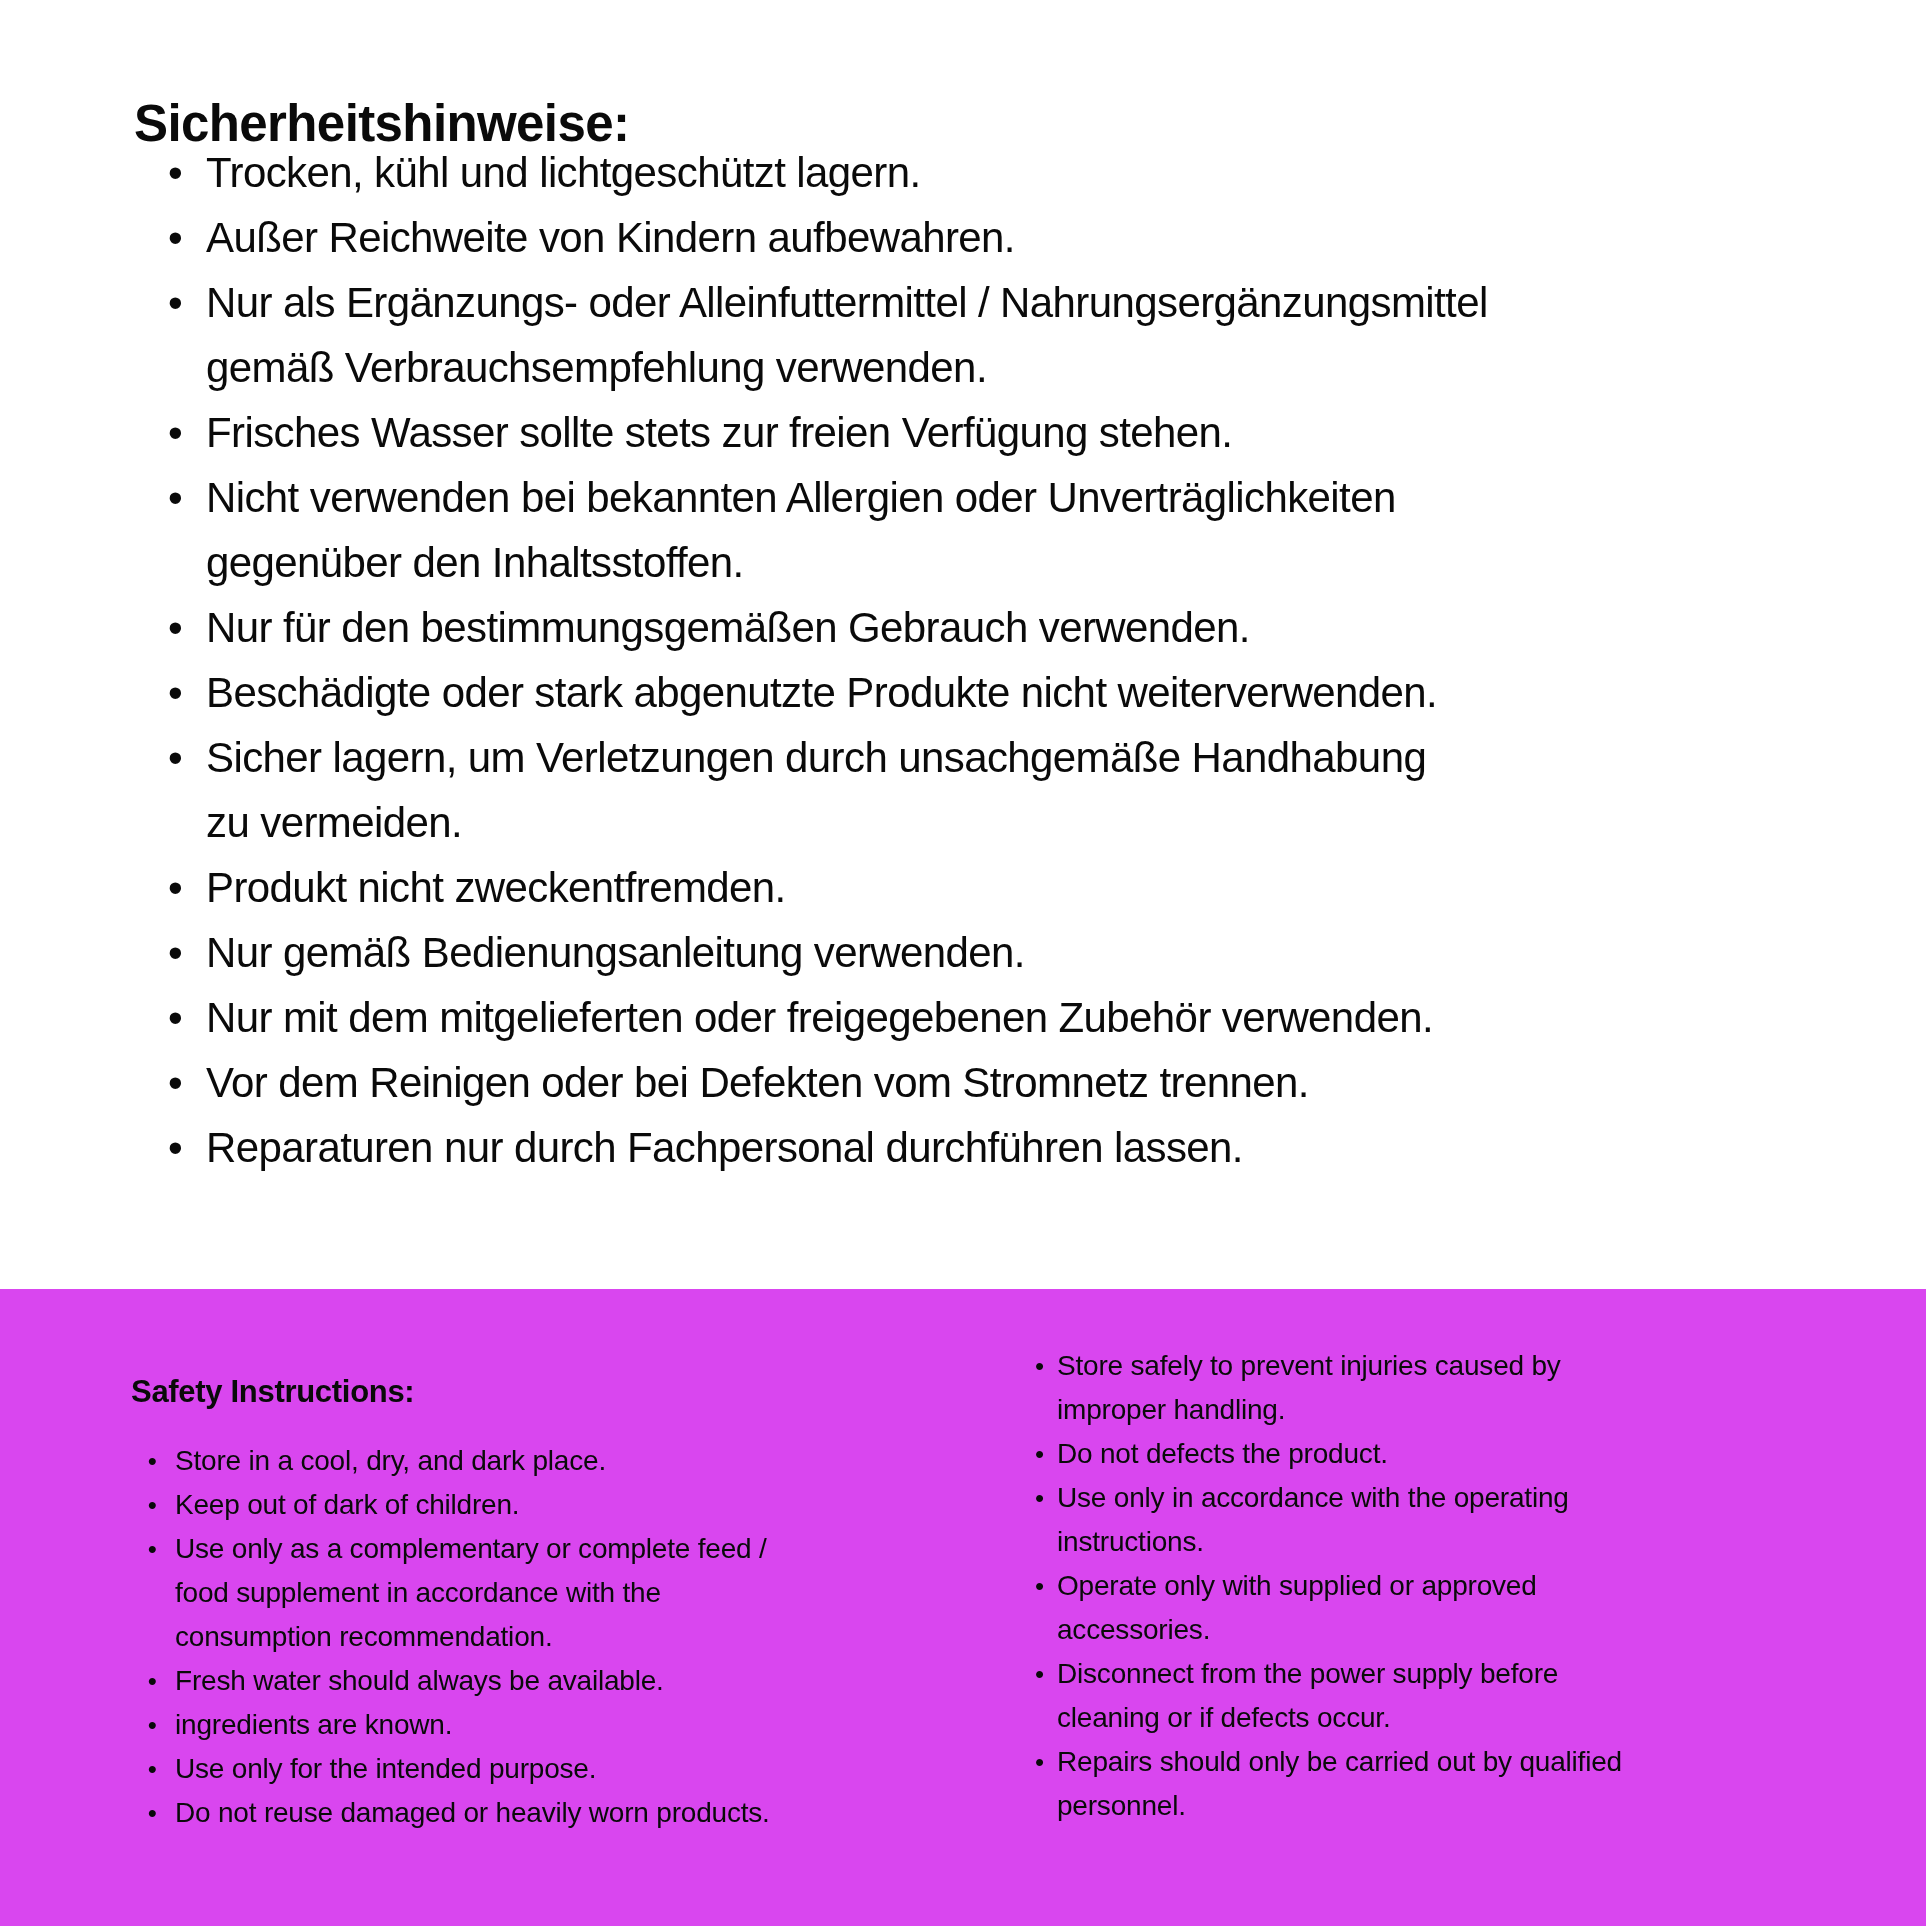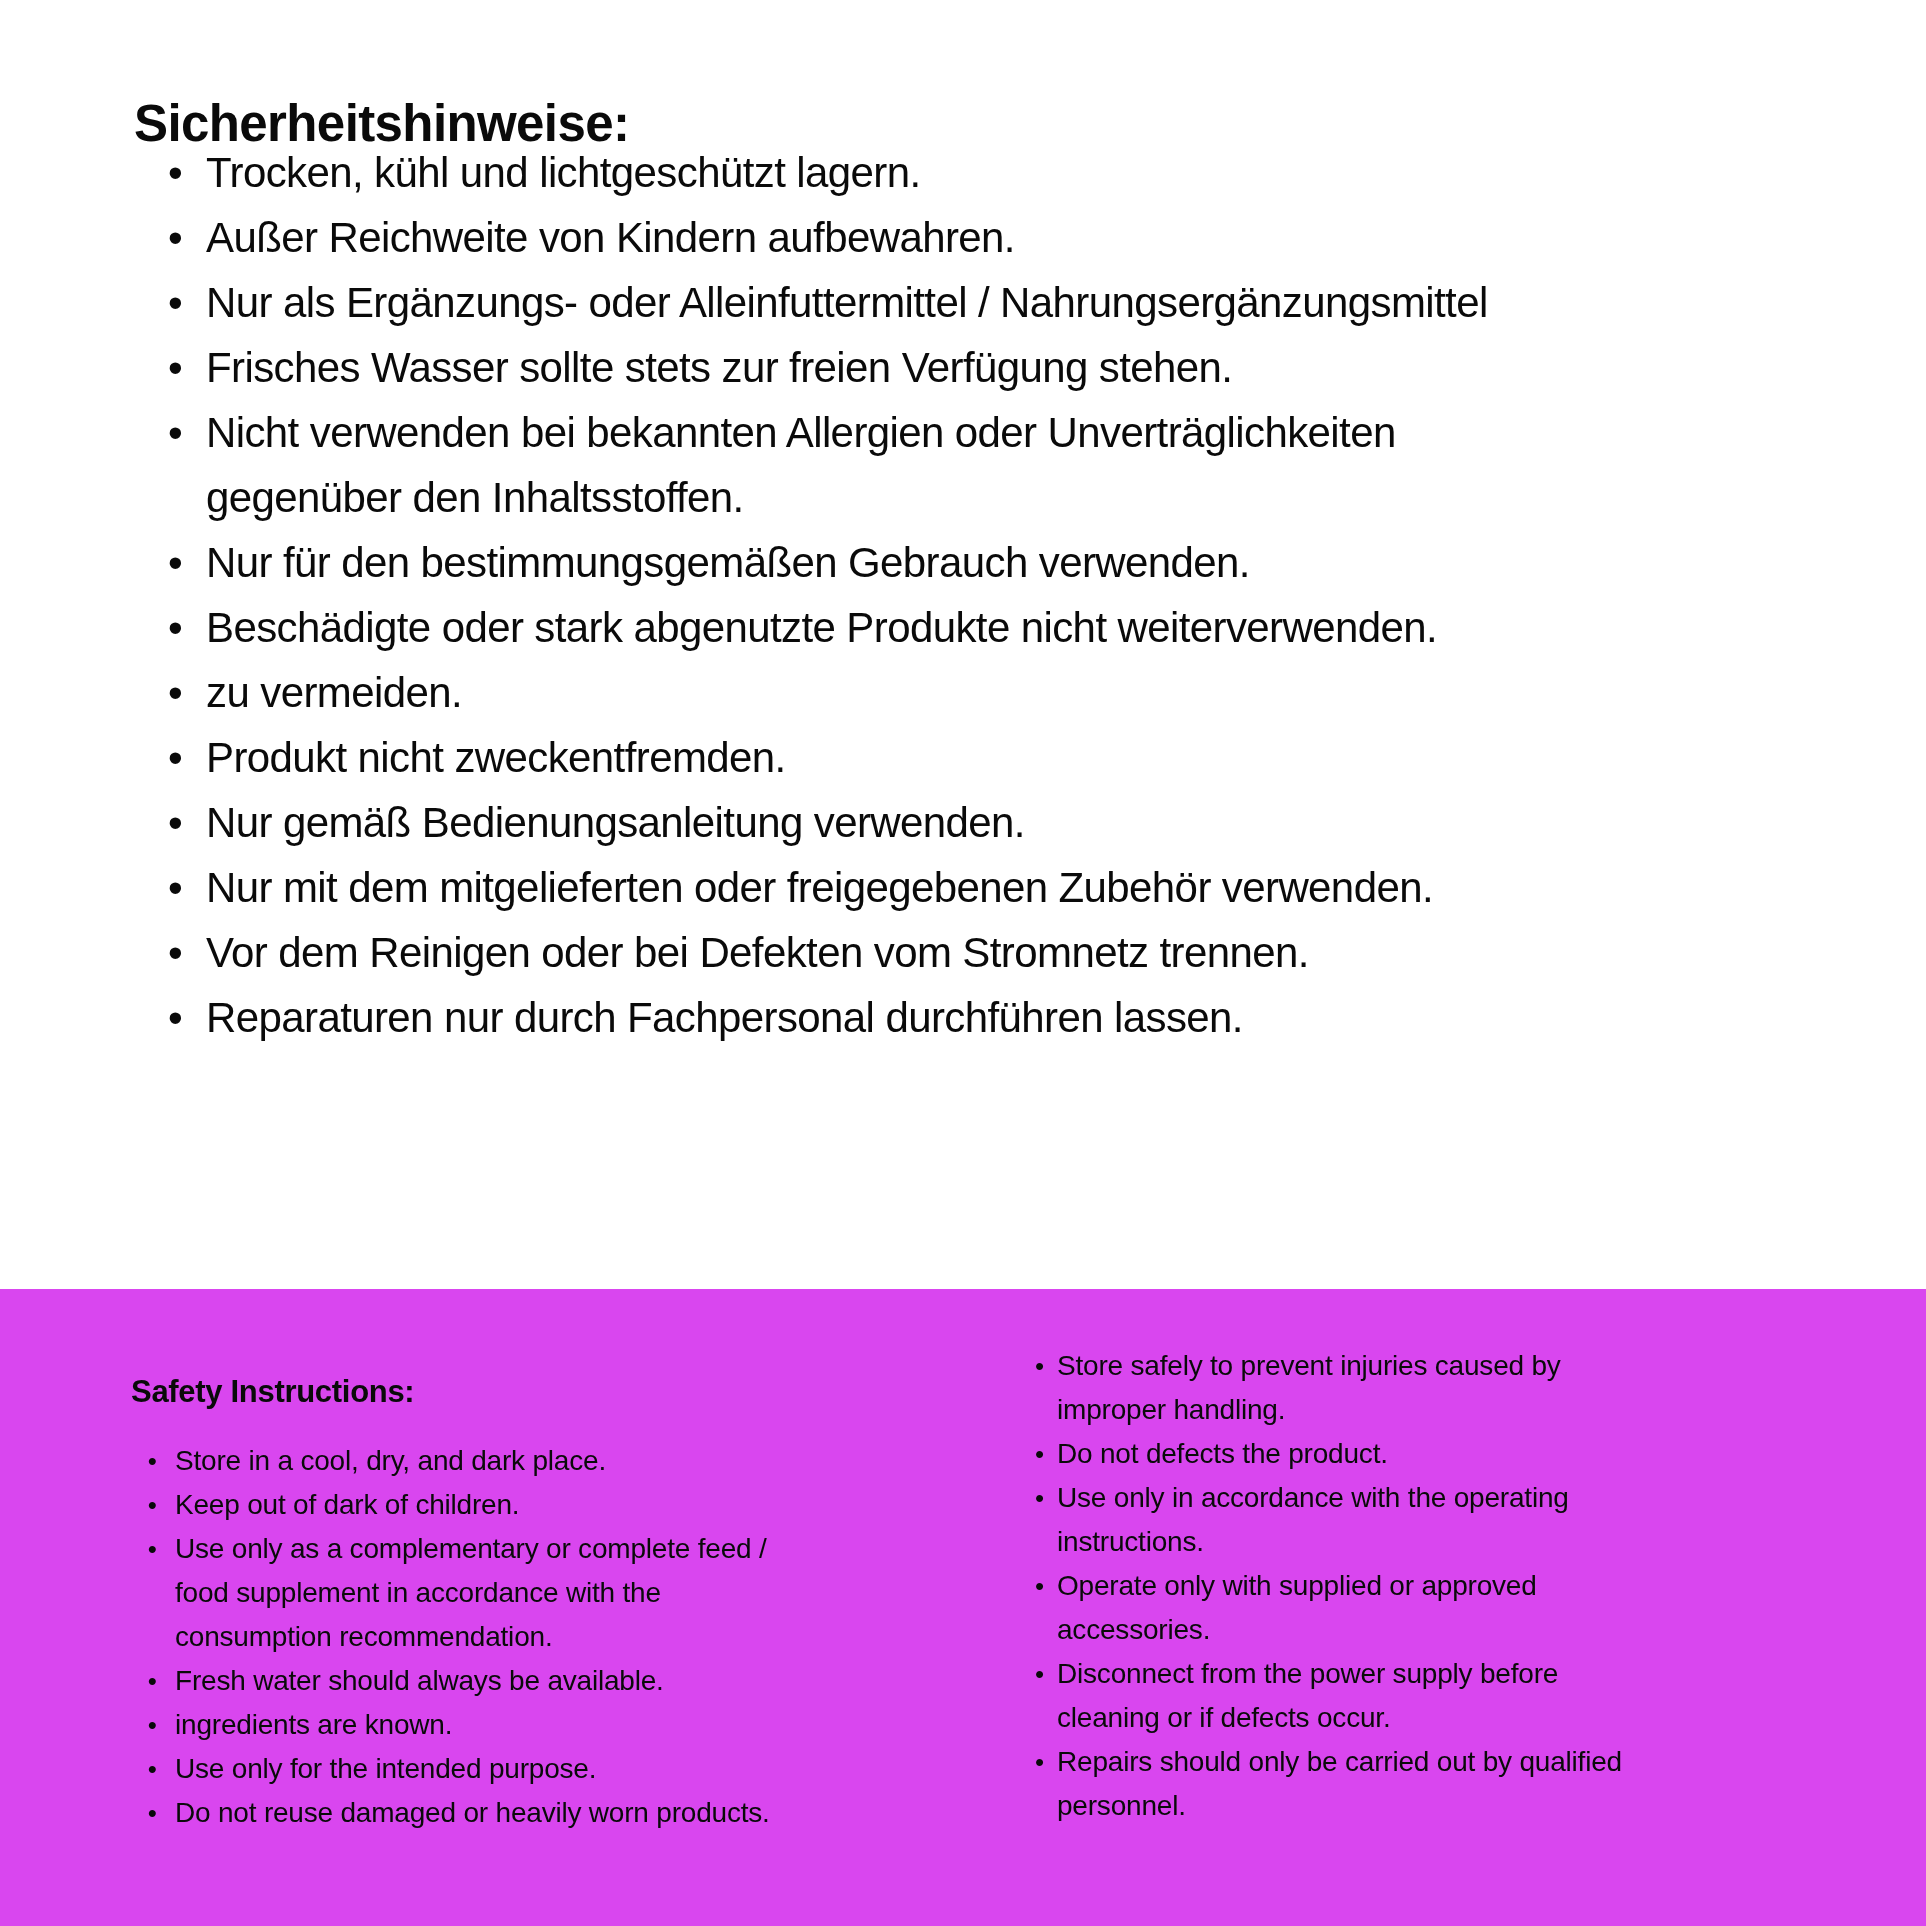--- a/index.html
+++ b/index.html
@@ -65,20 +65,21 @@
       </div>
 
       <div class="de-item">
         <span class="bullet">•</span>
         <div class="line">Außer Reichweite von Kindern aufbewahren.</div>
       </div>
 
       <div class="de-item">
         <span class="bullet">•</span>
         <div class="line">Nur als Ergänzungs- oder Alleinfuttermittel / Nahrungsergänzungsmittel</div>
+        <div class="line">gemäß Verbrauchsempfehlung verwenden.</div>
       </div>
 
       <div class="de-item">
         <span class="bullet">•</span>
         <div class="line">Frisches Wasser sollte stets zur freien Verfügung stehen.</div>
       </div>
 
       <div class="de-item">
         <span class="bullet">•</span>
         <div class="line">Nicht verwenden bei bekannten Allergien oder Unverträglichkeiten</div>
@@ -90,20 +91,21 @@
         <div class="line">Nur für den bestimmungsgemäßen Gebrauch verwenden.</div>
       </div>
 
       <div class="de-item">
         <span class="bullet">•</span>
         <div class="line">Beschädigte oder stark abgenutzte Produkte nicht weiterverwenden.</div>
       </div>
 
       <div class="de-item">
         <span class="bullet">•</span>
+        <div class="line">Sicher lagern, um Verletzungen durch unsachgemäße Handhabung</div>
         <div class="line">zu vermeiden.</div>
       </div>
 
       <div class="de-item">
         <span class="bullet">•</span>
         <div class="line">Produkt nicht zweckentfremden.</div>
       </div>
 
       <div class="de-item">
         <span class="bullet">•</span>

